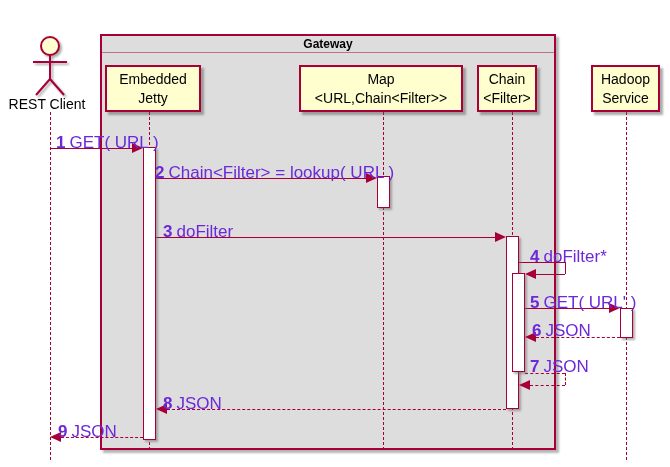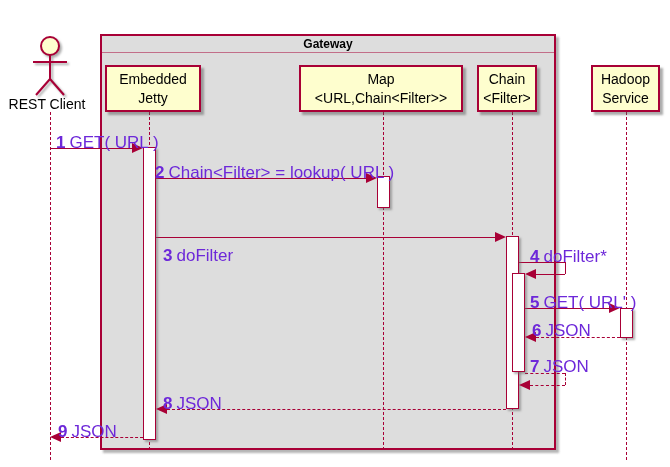--- a/index.html
+++ b/index.html
@@ -105,21 +105,21 @@
   </div>
 
   <div class="mline" style="left:156px; top:178px; width:211px;"></div>
   <div class="ah r" style="left:366px; top:173px;"></div>
   <div class="mlabel" style="left:155px; top:163px;">
     <span class="num">2</span><span>Chain&lt;Filter&gt; = lookup( URL )</span>
   </div>
 
   <div class="mline" style="left:156px; top:237px; width:340px;"></div>
   <div class="ah r" style="left:495px; top:232px;"></div>
-  <div class="mlabel" style="left:163px; top:222px;margin-top:24px;">
+  <div class="mlabel" style="left:163px; top:222px;">
     <span class="num">3</span><span>doFilter</span>
   </div>
 
   <div class="mline" style="left:518px; top:262px; width:47px;"></div>
   <div class="mvline" style="left:565px; top:262px; height:12px;"></div>
   <div class="mline" style="left:536px; top:274px; width:29px;"></div>
   <div class="ah l" style="left:525px; top:269px;"></div>
   <div class="mlabel" style="left:530px; top:247px;">
     <span class="num">4</span><span>doFilter*</span>
   </div>

